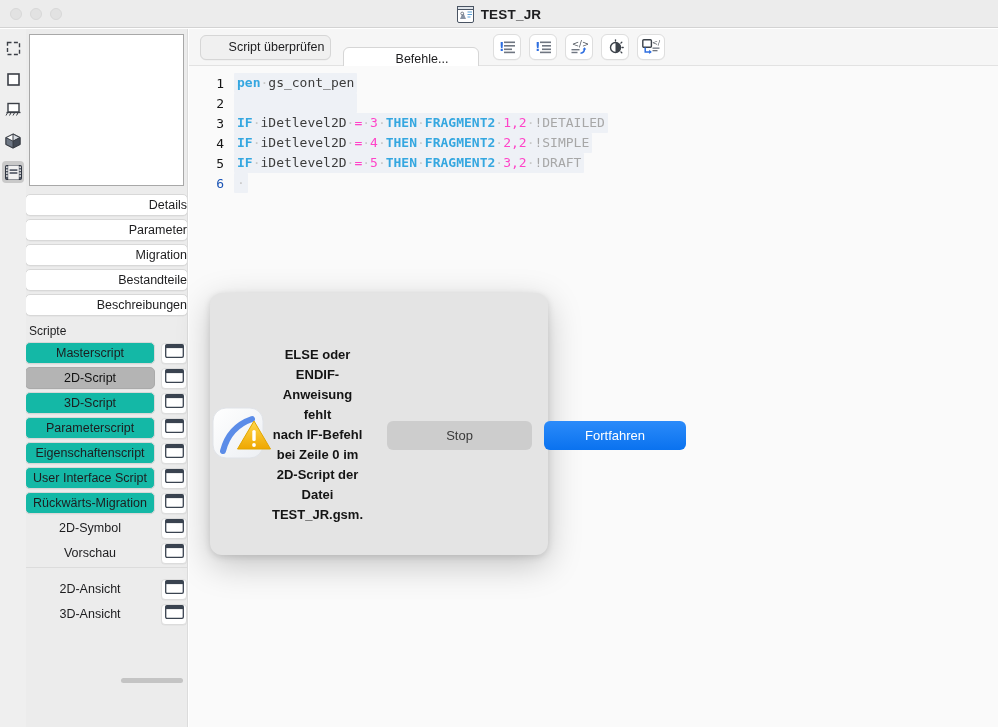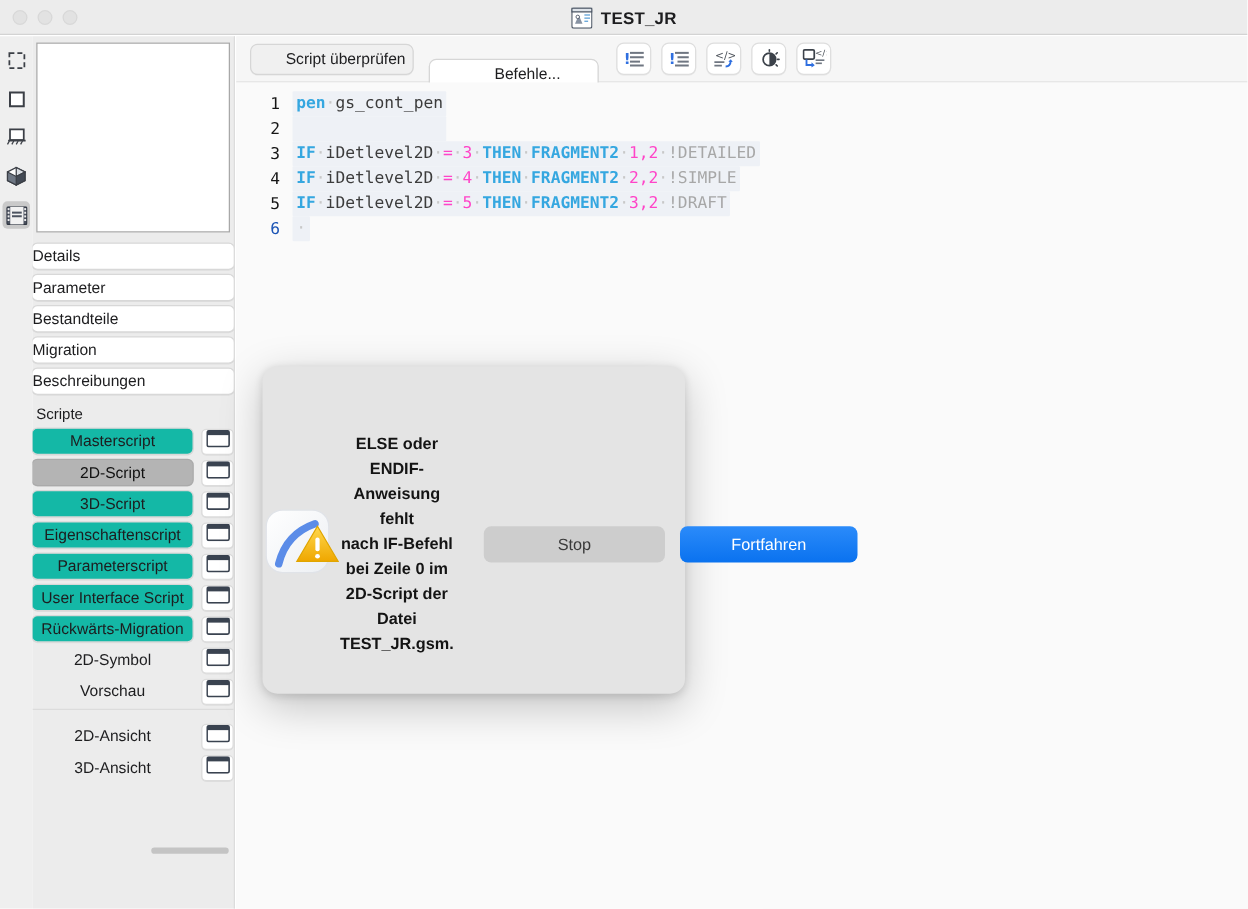--- a/index.html
+++ b/index.html
@@ -60,21 +60,21 @@
     width: 155px; height: 152px;
     background: #fff; border: 1px solid #a8a8a8;
   }
   .navlist { margin-top: 8px; }
   .navbtn {
     height: 22px; margin: 0 0 3px -1px;
     width: 163px;
     background: #fff;
     border: 1px solid #d8d8d8;
     border-radius: 5px;
-    display: flex; align-items: center; justify-content: flex-start;
+    display: flex; align-items: center; justify-content: flex-end;
     font-size: 12.5px; color: #1d1d1f;
     box-shadow: 0 0.5px 0.5px rgba(0,0,0,.06);
   }
   .section-label {
     font-size: 12px; color: #1d1d1f;
     padding: 5px 0 4px 3px;
   }
   .scriptrow {
     display: flex; align-items: center;
     height: 22px; margin-bottom: 3px;
@@ -274,24 +274,24 @@
     <div class="preview-box"></div>
 
     <div class="navlist" id="nav-list">
         <div class="navbtn">
           <span>Details</span>
         </div>
         <div class="navbtn">
           <span>Parameter</span>
         </div>
         <div class="navbtn">
+          <span>Migration</span>
+        </div>
+        <div class="navbtn">
           <span>Bestandteile</span>
-        </div>
-        <div class="navbtn">
-          <span>Migration</span>
         </div>
         <div class="navbtn">
           <span>Beschreibungen</span>
         </div>
       </div>
 
     <div class="section-label">Scripte</div>
 
     <div id="script-list">
         <div class="scriptrow">
@@ -322,32 +322,32 @@
           </div>
           <div class="winbtn">
             <span><svg width="19" height="14" viewBox="0 0 19 14">
                 <rect x="0.7" y="0.7" width="17.6" height="12.6" rx="1.3" fill="#ffffff" stroke="#3a4350" stroke-width="1.3"></rect>
                 <rect x="0.7" y="0.7" width="17.6" height="3.4" fill="#3a4350"></rect>
               </svg></span>
           </div>
         </div>
         <div class="scriptrow">
           <div class="scriptbtn">
+            <span>Parameterscript</span>
+          </div>
+          <div class="winbtn">
+            <span><svg width="19" height="14" viewBox="0 0 19 14">
+                <rect x="0.7" y="0.7" width="17.6" height="12.6" rx="1.3" fill="#ffffff" stroke="#3a4350" stroke-width="1.3"></rect>
+                <rect x="0.7" y="0.7" width="17.6" height="3.4" fill="#3a4350"></rect>
+              </svg></span>
+          </div>
+        </div>
+        <div class="scriptrow">
+          <div class="scriptbtn">
             <span>Eigenschaftenscript</span>
-          </div>
-          <div class="winbtn">
-            <span><svg width="19" height="14" viewBox="0 0 19 14">
-                <rect x="0.7" y="0.7" width="17.6" height="12.6" rx="1.3" fill="#ffffff" stroke="#3a4350" stroke-width="1.3"></rect>
-                <rect x="0.7" y="0.7" width="17.6" height="3.4" fill="#3a4350"></rect>
-              </svg></span>
-          </div>
-        </div>
-        <div class="scriptrow">
-          <div class="scriptbtn">
-            <span>Parameterscript</span>
           </div>
           <div class="winbtn">
             <span><svg width="19" height="14" viewBox="0 0 19 14">
                 <rect x="0.7" y="0.7" width="17.6" height="12.6" rx="1.3" fill="#ffffff" stroke="#3a4350" stroke-width="1.3"></rect>
                 <rect x="0.7" y="0.7" width="17.6" height="3.4" fill="#3a4350"></rect>
               </svg></span>
           </div>
         </div>
         <div class="scriptrow">
           <div class="scriptbtn">

